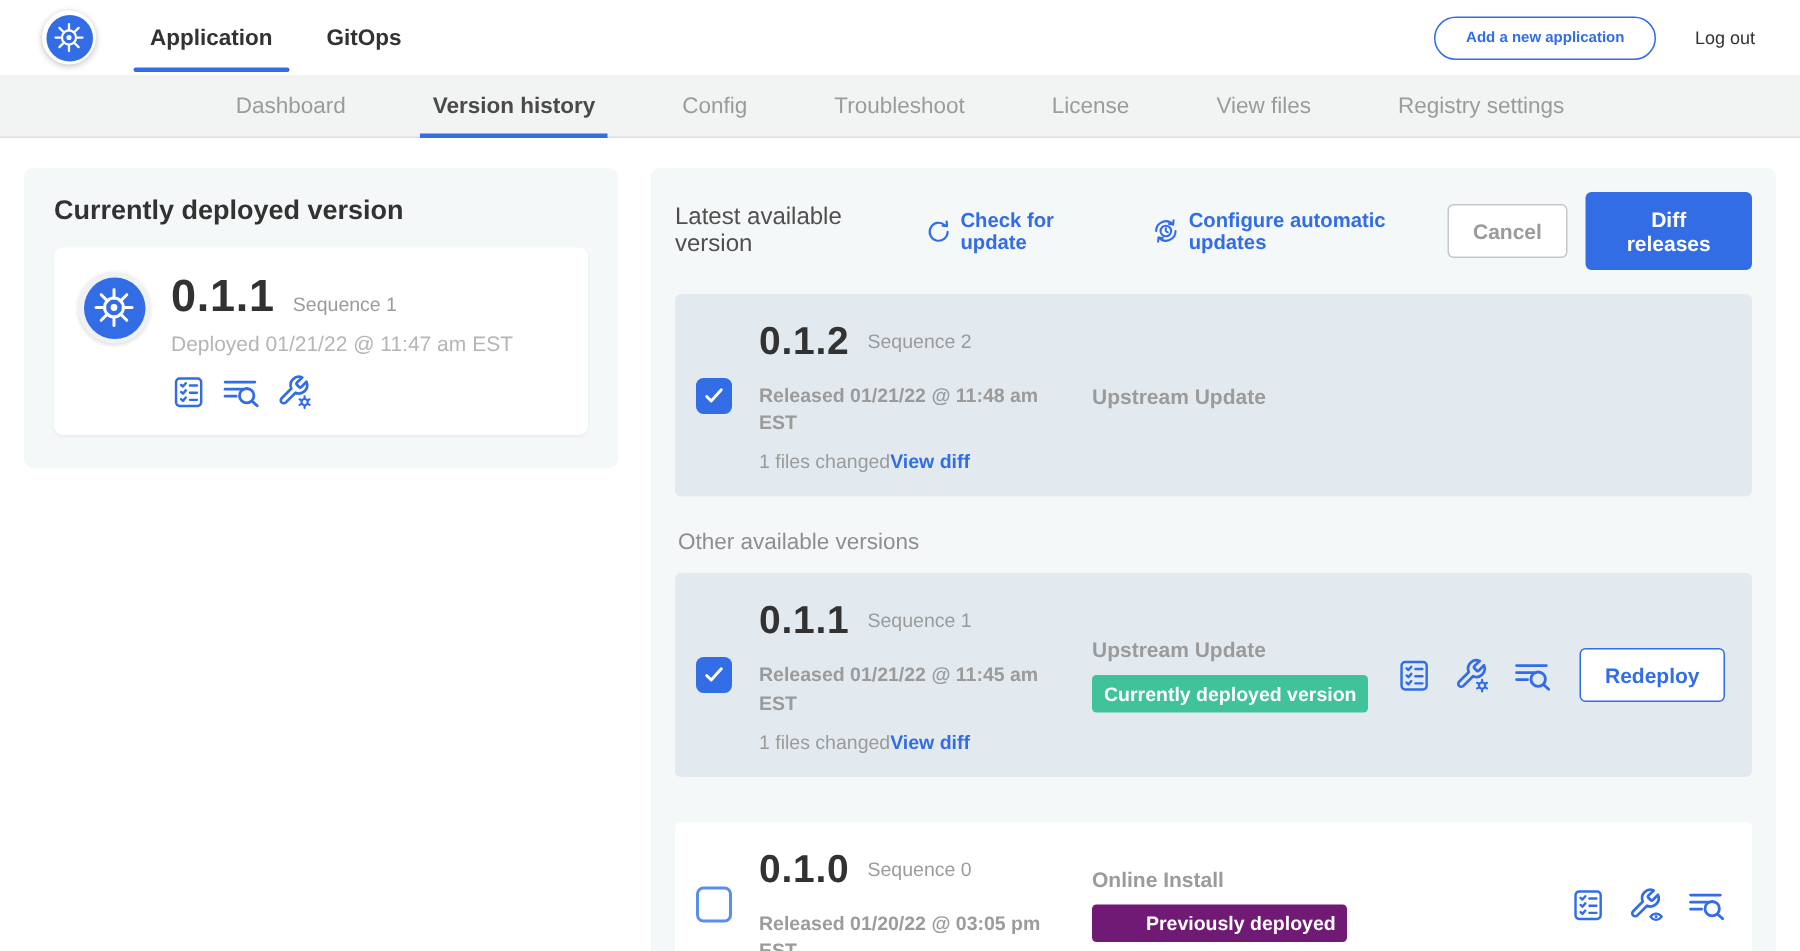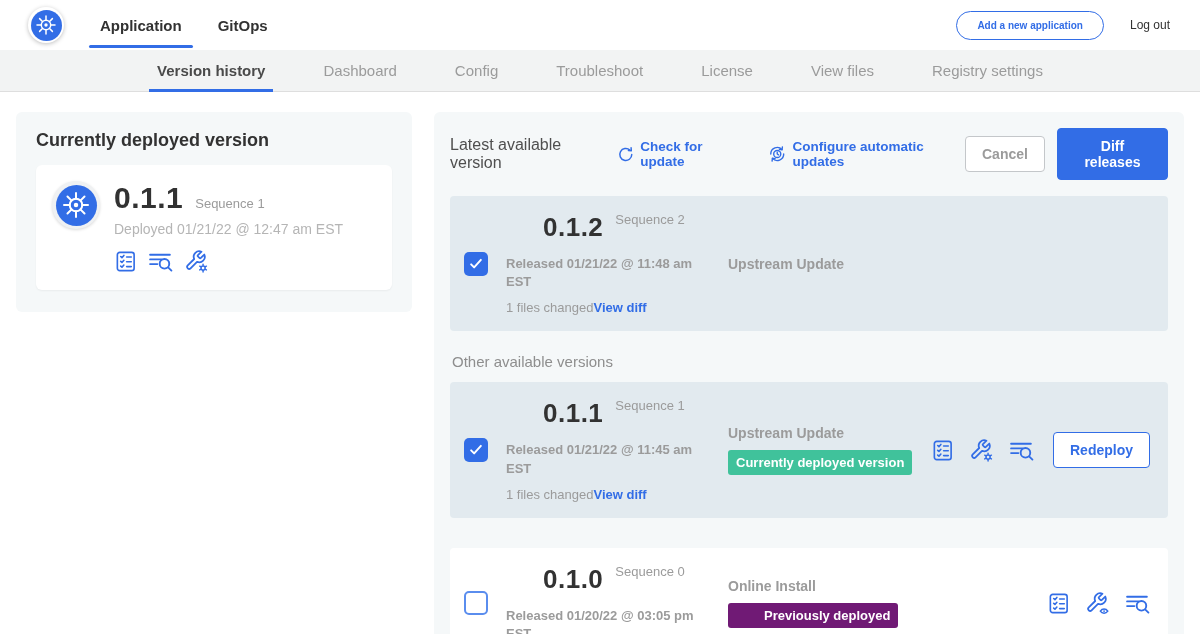--- a/index.html
+++ b/index.html
@@ -48,21 +48,21 @@
   .btn-primary { background:#326DE6; border:1px solid #326DE6; color:#fff; margin-left:12px; }
   .btn-outline { background:#fff; border:1px solid #326DE6; color:#326DE6; }
 
   .version-row { border-radius:4px; display:flex; align-items:center; padding:16px 14px; }
   .row-selected { background:#E2EAEF; }
   .row-plain { background:#fff; }
   .checkbox { width:24px; height:24px; border-radius:5px; flex:none; cursor:pointer; display:flex; align-items:center; justify-content:center; }
   .checkbox.checked { background:#326DE6; }
   .checkbox.unchecked { background:#fff; border:2px solid #5A8DEE; }
   .row-info { margin-left:18px; width:196px; flex:none; }
-  .row-ver-line { display:flex; align-items:flex-start;margin-left:37px; }
+  .row-ver-line { display:flex; align-items:center; }
   .row-ver { font-size:26px; font-weight:800; color:#323232; letter-spacing:.5px; }
   .released { font-size:13px; font-weight:700; color:#9B9B9B; line-height:1.4; margin-top:12px; width:192px; }
   .files-line { display:flex; align-items:center; margin-top:9px; font-size:13px; color:#9B9B9B; }
   .view-diff { color:#326DE6; font-weight:700; cursor:pointer; }
   .row-source { flex:1; padding-left:26px; }
   .source-label { font-size:14px; font-weight:700; color:#9B9B9B; }
   .badge { display:inline-block; margin-top:9px; color:#fff; font-size:13px; font-weight:700; padding:5px 8px; border-radius:3px; }
   .badge-green { background:#40C29B; }
   .badge-gray { background:#701a75;padding-left:36px; }
   .row-actions { display:flex; align-items:center; gap:15px; padding-right:4px; }
@@ -142,22 +142,22 @@
       </div>
   </div>
   <div class="top-tab active">Application</div>
   <div class="top-tab">GitOps</div>
   <div class="top-spacer"></div>
   <button class="add-app-btn">Add a new application</button>
   <div class="logout">Log out</div>
 </div>
 
 <div class="sub-nav">
+  <div class="sub-item">Dashboard</div>
   <div class="sub-item active">Version history</div>
-  <div class="sub-item">Dashboard</div>
   <div class="sub-item">Config</div>
   <div class="sub-item">Troubleshoot</div>
   <div class="sub-item">License</div>
   <div class="sub-item">View files</div>
   <div class="sub-item">Registry settings</div>
 </div>
 
 <div class="content">
 
   <div class="left-panel">
@@ -168,21 +168,21 @@
             <svg width="32" height="32" viewBox="0 0 24 24">
               <use href="#k8s-wheel"></use>
             </svg>
           </div>
       </div>
       <div class="card-body">
         <div class="ver-line">
           <span class="big-ver">0.1.1</span>
           <span class="seq">Sequence 1</span>
         </div>
-        <div class="deployed-at">Deployed 01/21/22 @ 12:47 am EST</div>
+        <div class="deployed-at">Deployed 01/21/22 @ 11:47 am EST</div>
         <div class="icon-row">
           <span class="act-icon">
               <svg width="23" height="23" viewBox="0 0 24 24">
                 <use href="#ic-checklist"></use>
               </svg>
             </span>
           <span class="act-icon">
               <svg width="25" height="25" viewBox="0 0 24 24">
                 <use href="#ic-lines-mag"></use>
               </svg>

